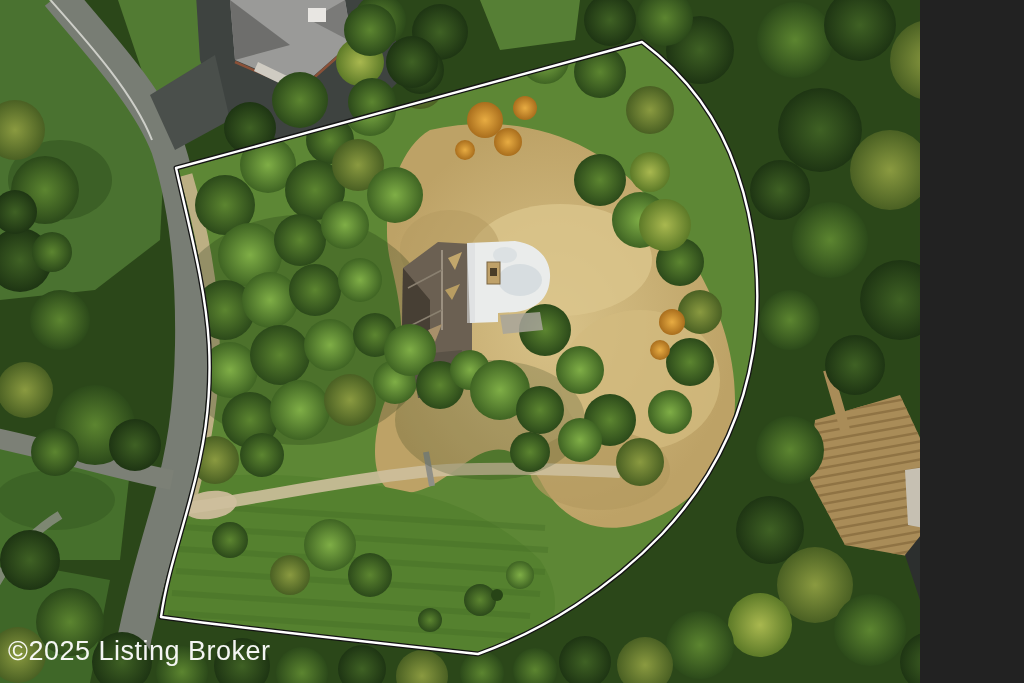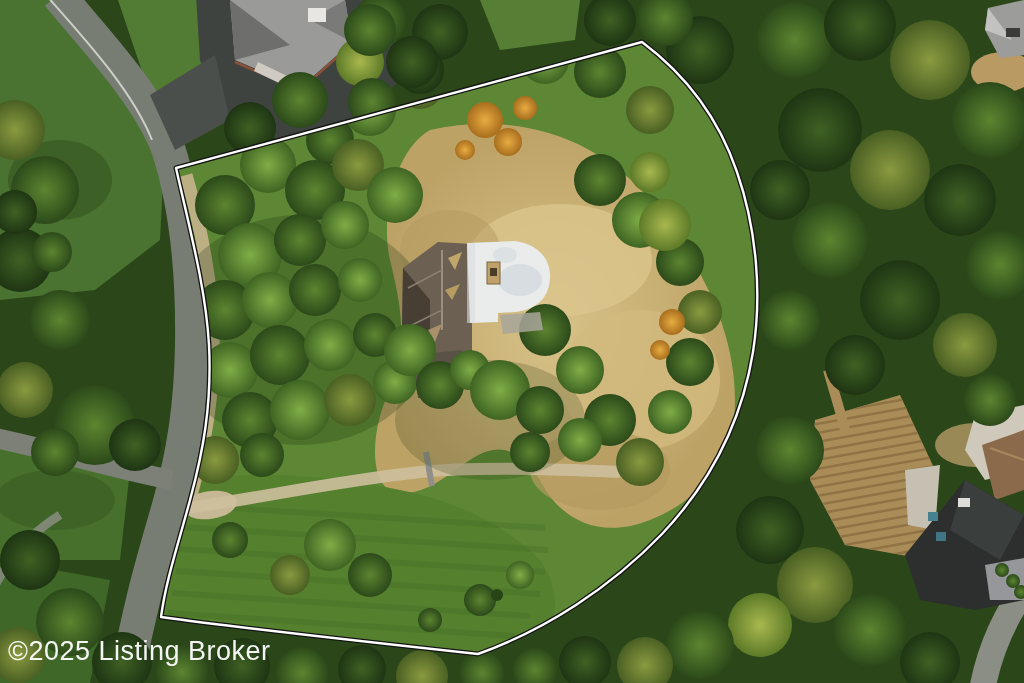--- a/index.html
+++ b/index.html
@@ -1,16 +1,16 @@
 <!DOCTYPE html>
 <html><head>
 <meta charset="utf-8">
 <style>
   html,body{margin:0;padding:0;background:#222;}
-  .stage{position:relative;width:1024px;height:683px;overflow:hidden;background:#eab308;
+  .stage{position:relative;width:920px;height:683px;overflow:hidden;background:#eab308;
          font-family:"Liberation Sans",sans-serif;}
   .stage svg{position:absolute;inset:0;display:block;}
   text.watermark{font-family:"Liberation Sans",sans-serif;font-size:27px;letter-spacing:.5px;
                  paint-order:stroke;opacity:.95;}
 </style>
 </head>
 <body>
 
 <div class="stage">
 <svg width="1024" height="683" viewBox="0 0 1024 683" xmlns="http://www.w3.org/2000/svg">

